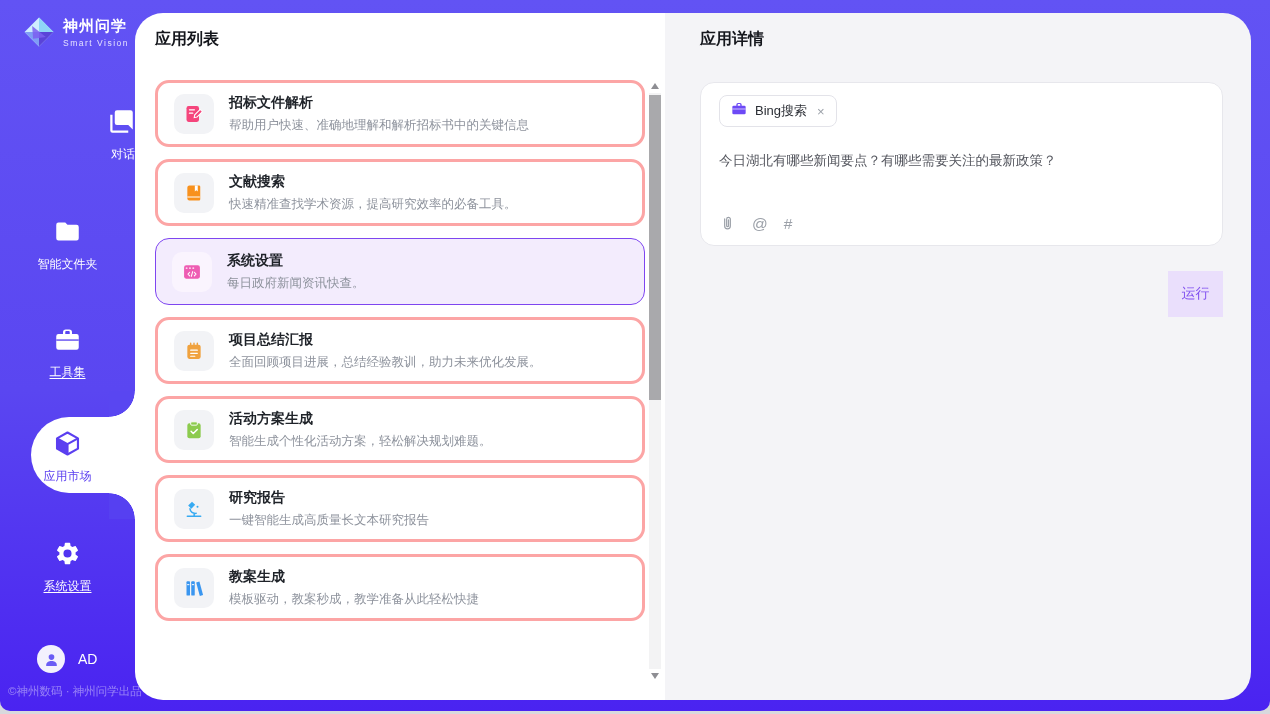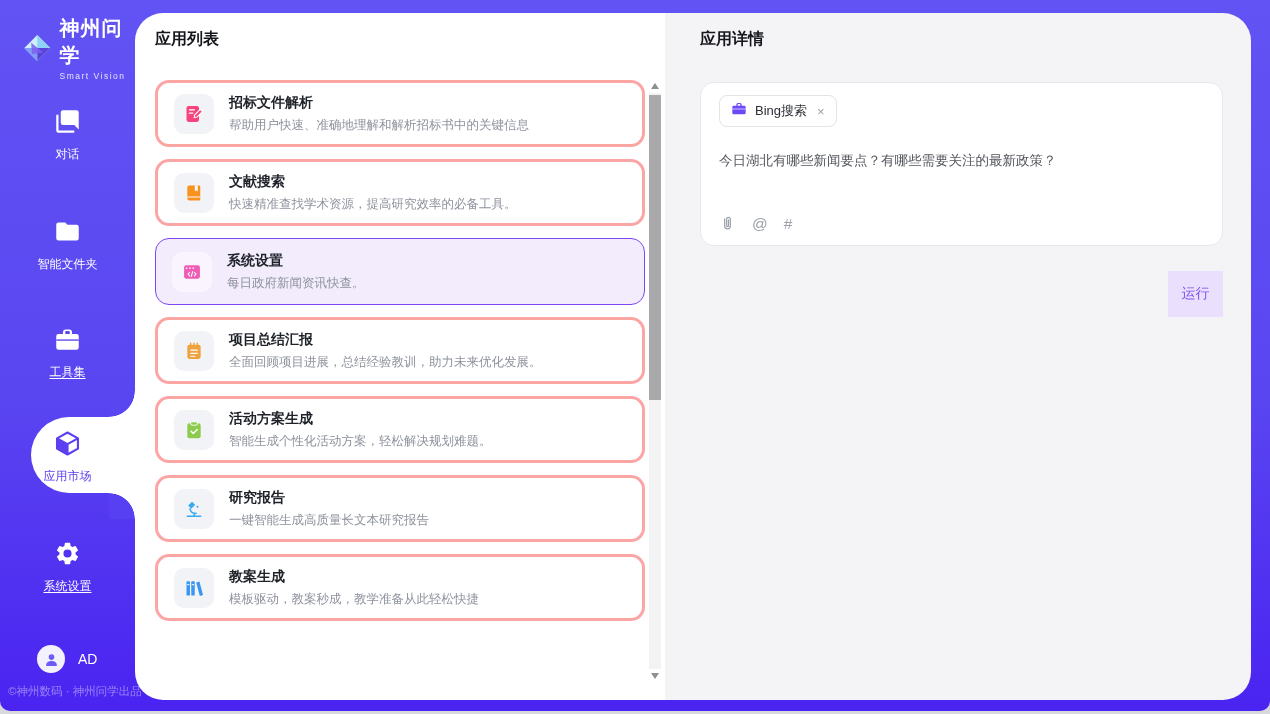--- a/index.html
+++ b/index.html
@@ -13,21 +13,21 @@
     position: relative;
     width: 1270px; height: 711px;
     background: linear-gradient(180deg, #6253f4 0%, #5a46f1 55%, #4a23f1 100%);
     border-radius: 0 0 10px 10px;
     overflow: hidden;
   }
   
   .sidebar { position: absolute; left: 0; top: 0; width: 135px; height: 100%; }
   .logo { position: absolute; top: 15px; left: 22px; display: flex; align-items: center; gap: 7px; }
   .logo svg { width: 34px; height: 34px; }
-  .brand-name { color: #fff; font-size: 20px; font-weight: 700; letter-spacing: 1px; }
+  .brand-name { color: #fff; font-size: 15px; font-weight: 700; letter-spacing: 1px; }
   .brand-sub { color: #e6e2ff; font-size: 8.5px; letter-spacing: 1.5px; margin-top: 2px; }
   .nav-item {
     position: absolute; left: 0; width: 135px;
     display: flex; flex-direction: column; align-items: center;
     color: #fff; cursor: pointer;
   }
   .nav-item svg { width: 27px; height: 27px; }
   .nav-label { font-size: 12px; margin-top: 7px; }
   .nav-label.u { text-decoration: underline; text-underline-offset: 2px; }
   .bubble {
@@ -135,21 +135,21 @@
         <polygon points="12,13 28,26 13,28" fill="#7b5ff0" opacity="0.85"></polygon>
       </svg>
       <div>
         <div class="brand-name">神州问学</div>
         <div class="brand-sub">Smart Vision</div>
       </div>
     </div>
 
     <div class="bubble"></div>
     <nav id="nav">
-        <div class="nav-item" style="top: 108px;">
+        <div class="nav-item" style="top: 108px; align-items: flex-end;">
           <span><svg viewBox="0 0 24 24" fill="#fff">
               <path d="M20 2H8a2 2 0 0 0-2 2v9a2 2 0 0 0 2 2h10l4 4V4a2 2 0 0 0-2-2z"></path>
               <path d="M4 6H2v14a2 2 0 0 0 2 2h14v-2H4V6z"></path>
             </svg></span>
           <span class="nav-label">对话</span>
         </div>
         <div class="nav-item" style="top: 218px;">
           <span><svg viewBox="0 0 24 24" fill="#fff">
               <path d="M10 4H4a2 2 0 0 0-2 2v12a2 2 0 0 0 2 2h16a2 2 0 0 0 2-2V8a2 2 0 0 0-2-2h-8l-2-2z"></path>
             </svg></span>

